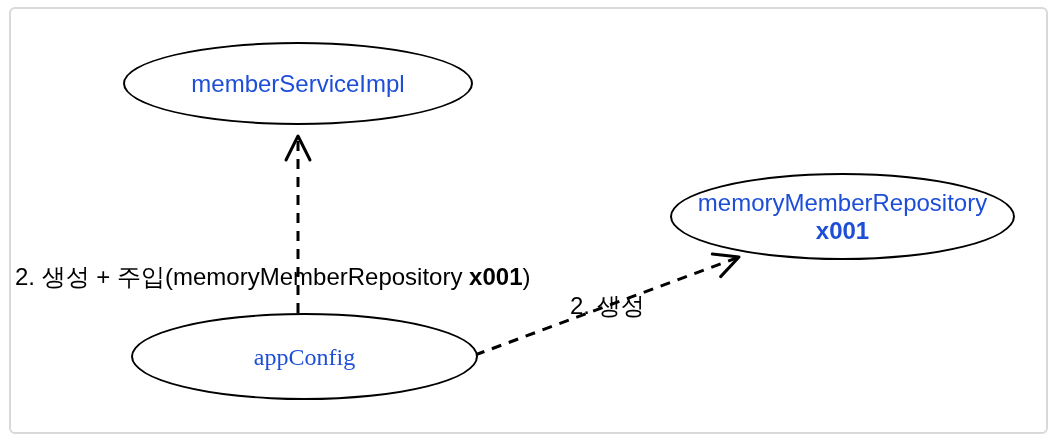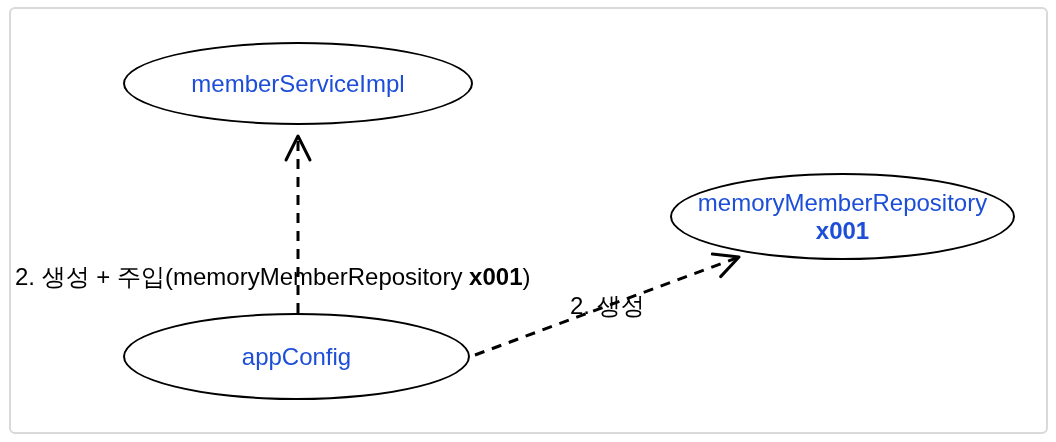--- a/index.html
+++ b/index.html
@@ -40,21 +40,21 @@
     flex-direction: column;
     align-items: center;
     justify-content: center;
     text-align: center;
     font-size: 24px;
     color: #1d4ed8;
     line-height: 28px;
   }
   .node-member-service { left: 123px; top: 42px;  width: 350px; height: 83px; }
   .node-memory-repo    { left: 670px; top: 173px; width: 345px; height: 87px; }
-  .node-app-config     { left: 123px; top: 313px; width: 347px; height: 87px; }
+  .node-app-config     { left: 131px; top: 313px; width: 347px; height: 87px; font-family: Liberation Serif, serif; }
   .node .bold { font-weight: bold; }
   .edge-label {
     position: absolute;
     font-size: 24px;
     color: #000000;
     white-space: nowrap;
     line-height: 28px;
   }
   .label-inject { left: 15px;  top: 217px; margin-top: 46px; }
   .label-create { left: 570px; top: 292px; }

